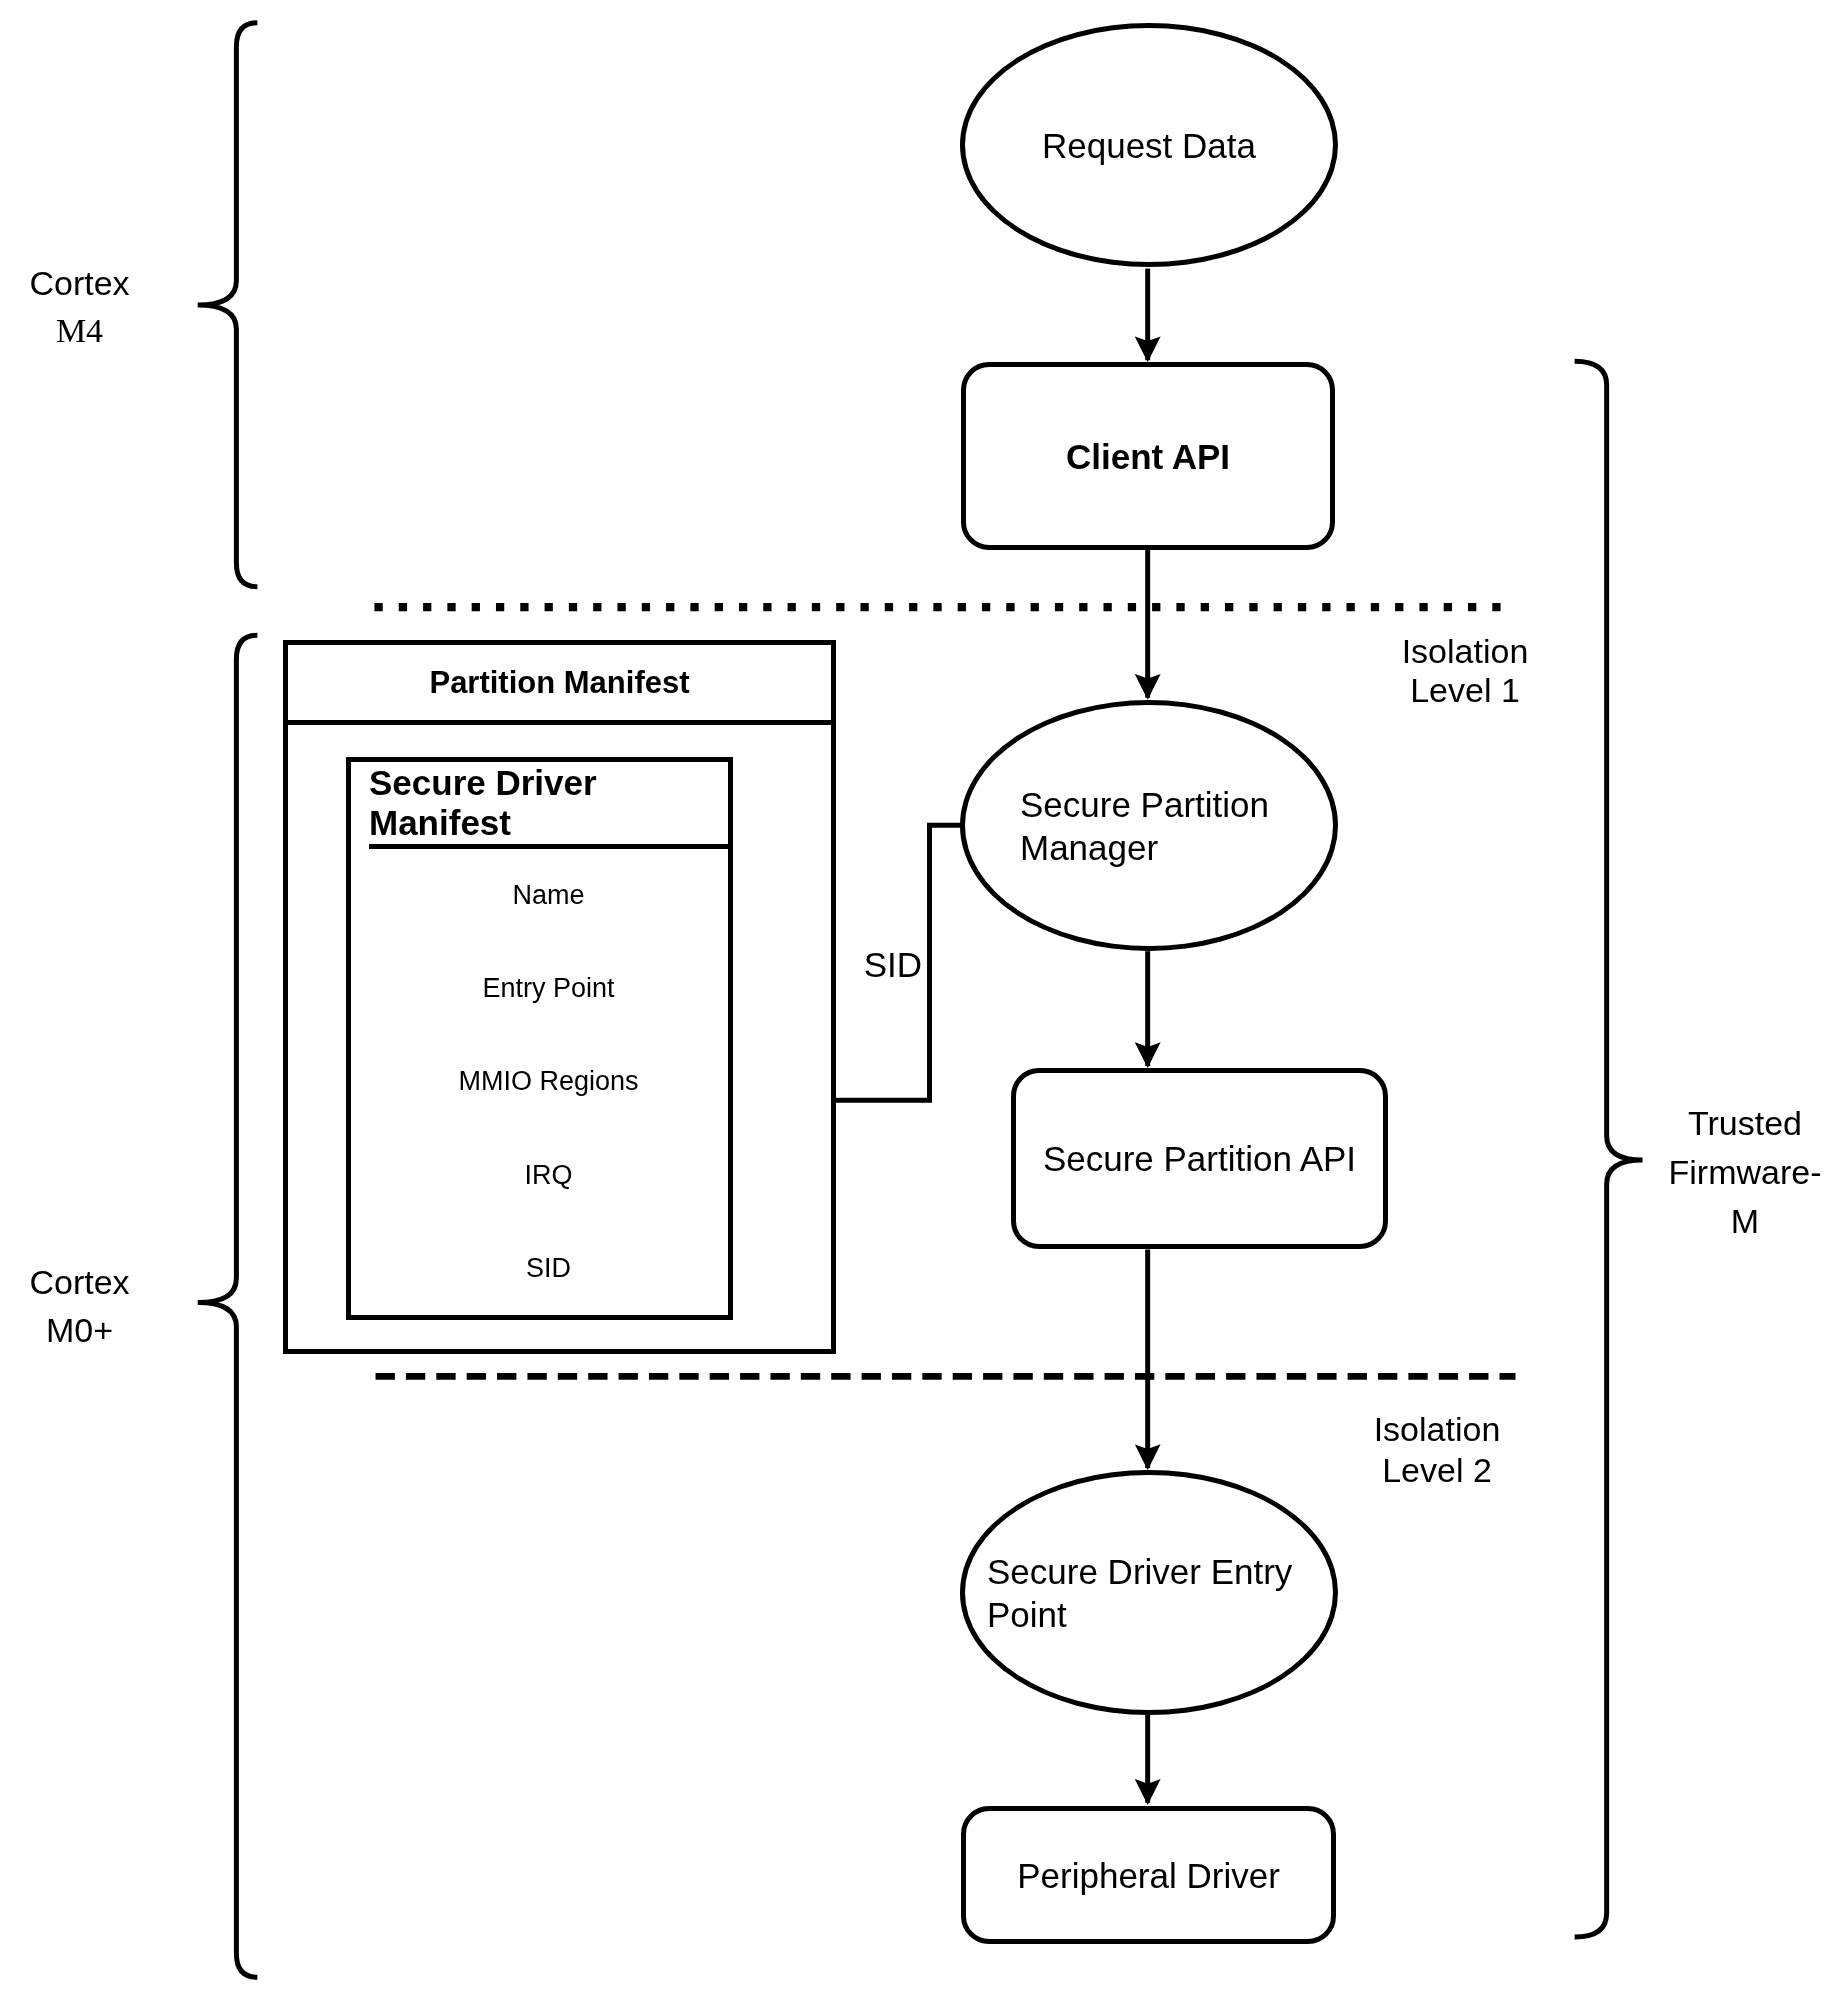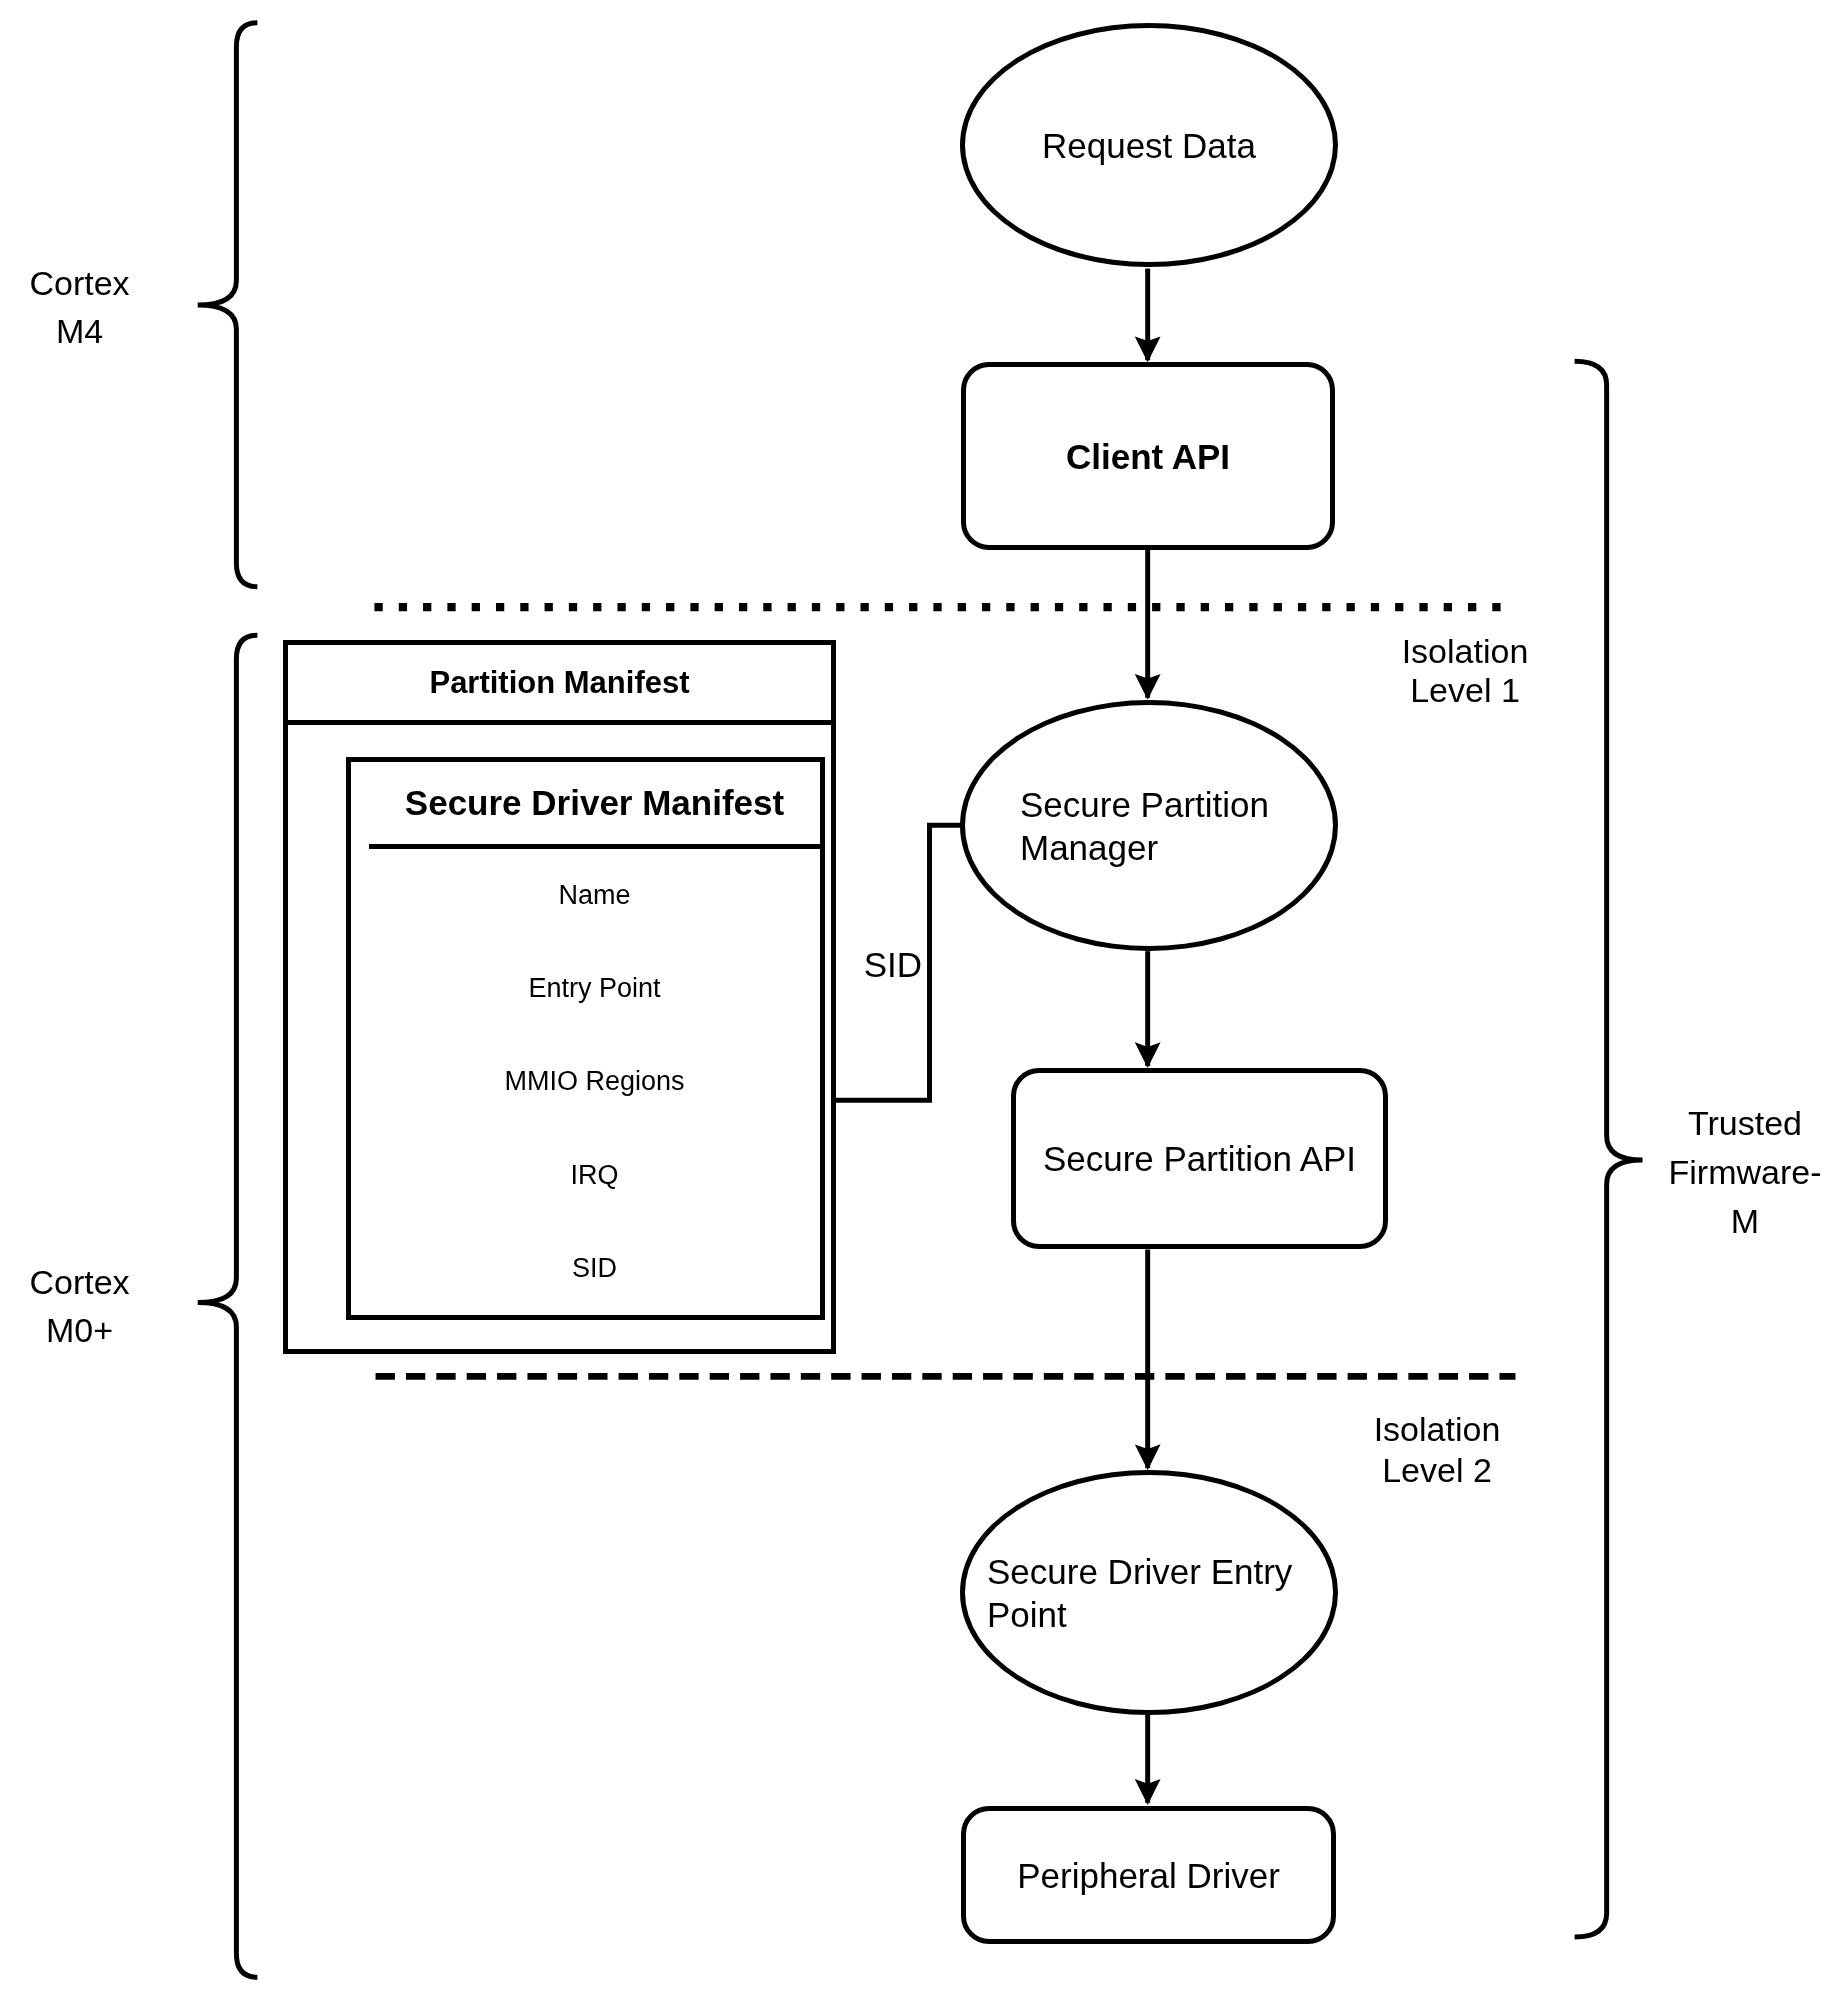--- a/index.html
+++ b/index.html
@@ -54,21 +54,21 @@
     box-sizing: border-box;
     height: 80px;
     border-bottom: 5.5px solid #000000;
     display: flex; align-items: center; justify-content: center;
     font-size: 31px; font-weight: bold;
   }
   .manifest-inner {
     position: absolute;
     box-sizing: border-box;
     left: 346px; top: 757px;
-    width: 479px; height: 563px;
+    width: 387px; height: 563px;
     border: 5.5px solid #000000;
     background: #ffffff;
     display: flex;
     flex-direction: column;
     padding-left: 18px;
   }
   .manifest-inner .mtitle {
     box-sizing: border-box;
     height: 87px;
     border-bottom: 5.5px solid #000000;
@@ -163,21 +163,21 @@
       <div class="item">MMIO Regions</div>
       <div class="item">IRQ</div>
       <div class="item">SID</div>
     </div>
   </div>
 
   <div class="edge-label" style="left:817px; top:945px; width:105px; text-align:right;">SID</div>
 
   <div class="side-label" style="left:0px; top:259px; width:135px; line-height:48px;">
     <span style="display:block;">Cortex</span>
-    <span style="display:block;">M4</span>
+    <span style="display:block;font-family:Liberation Serif, serif;">M4</span>
   </div>
 
   <div class="side-label" style="left:0px; top:1258px; width:135px; line-height:48px;">
     <span style="display:block;">Cortex</span>
     <span style="display:block;">M0+</span>
   </div>
 
   <div class="side-label" style="left:1636px; top:1099px; width:194px; line-height:49px;">
     <span style="display:block;">Trusted</span>
     <span style="display:block;">Firmware-</span>

